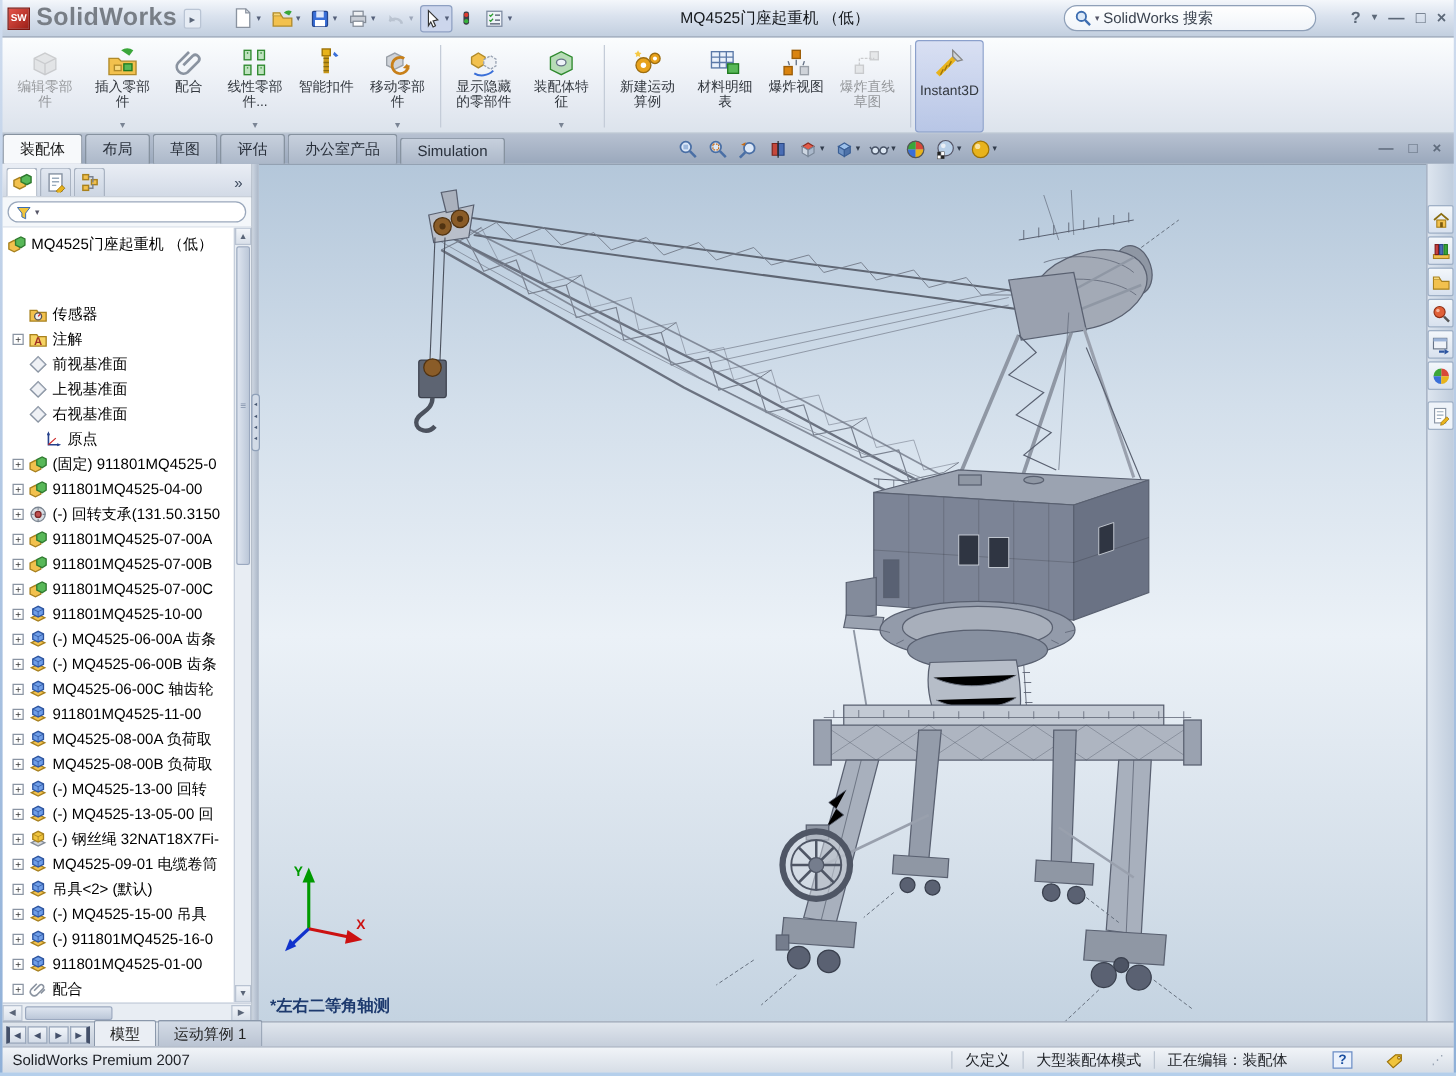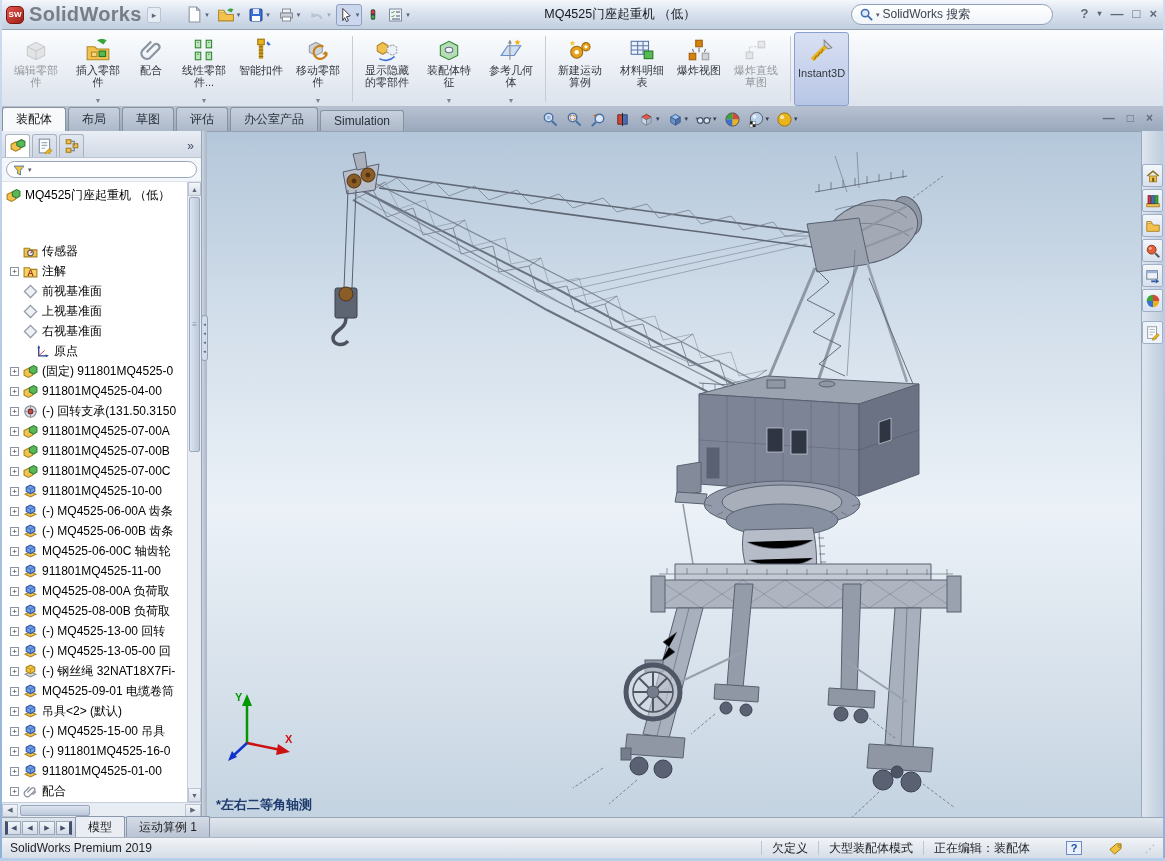--- a/index.html
+++ b/index.html
@@ -11,21 +11,21 @@
   }
   .edge-l,.edge-r{position:absolute;top:0;bottom:0;width:2px;background:linear-gradient(#cfdcee,#8fb0d8);z-index:50;}
   .edge-l{left:0}.edge-r{right:0}
   .edge-b{position:absolute;left:0;right:0;bottom:0;height:3px;background:#b5cfeb;z-index:50;}
 
   
   .titlebar{position:absolute;top:0;left:0;right:0;height:30px;
     background:linear-gradient(#f4f7fb,#dae2ee 45%,#c2cfdf);border-bottom:1px solid #96a4b6;
     display:flex;align-items:center;z-index:40;}
   .brand{display:flex;align-items:center;gap:5px;padding:0 8px 0 6px;}
-  .sw-cube{width:18px;height:18px;border-radius:5px;background:linear-gradient(135deg,#e4544a,#9c1f17);
+  .sw-cube{width:18px;height:18px;border-radius:0;background:linear-gradient(135deg,#e4544a,#9c1f17);
     color:#fff;font-size:8px;font-weight:bold;display:flex;align-items:center;justify-content:center;
     border:1px solid #7e160f;}
   .brand-text{font-weight:bold;font-size:20px;color:#787e86;letter-spacing:.3px;}
   .brand-exp{color:#5a6578;font-size:9px;padding:2px 4px;border:1px solid #b9c4d4;border-radius:2px;background:#e6ecf4;}
   .tb-tools{display:flex;align-items:center;margin-left:14px;gap:2px;}
   .tb-btn{height:22px;display:flex;align-items:center;justify-content:center;padding:0 2px;border-radius:3px;border:1px solid transparent;}
   .tb-btn.pressed{background:#ccd6ec;border-color:#8ea0c2;}
   .tb-btn.disabled{opacity:.45;}
   .tb-caret{font-size:7px;color:#55607a;margin-left:2px;}
   .title-text{position:absolute;left:400px;width:440px;text-align:center;color:#15181c;font-size:12.5px;}
@@ -337,32 +337,20 @@
     <div class="rb-btn">
       <span class="icon">
         <svg width="26" height="26" viewBox="0 0 24 24">
           <path d="M4 8l8-4 8 4v9l-8 4-8-4z" fill="#b7dcb7" stroke="#2f8a2f"></path>
           <ellipse cx="12" cy="12" rx="3.5" ry="2.5" fill="#eef2f8" stroke="#667386"></ellipse>
         </svg>
       </span>
       <div class="rb-label">装配体特征</div>
       <div class="rb-caret">▼</div>
     </div>
-    <div class="rb-btn">
-      <span class="icon">
-        <svg width="26" height="26" viewBox="0 0 24 24">
-          <path d="M3 17l6-9h12l-6 9z" fill="#cfe0f5" stroke="#6b8cc4"></path>
-          <path d="M11 3v18" stroke="#888"></path>
-          <path d="M11 3l-2 3h4z" fill="#888"></path>
-          <path d="M18 2l.8 1.7 1.9.4-1.4 1.4.3 1.9-1.6-.9-1.7.9.3-1.9L15.3 4l1.9-.4z" fill="#f0b81e"></path>
-        </svg>
-      </span>
-      <div class="rb-label">参考几何体</div>
-      <div class="rb-caret">▼</div>
-    </div>
     <div class="rb-sep"></div>
     <div class="rb-btn">
       <span class="icon">
         <svg width="26" height="26" viewBox="0 0 24 24">
           <circle cx="9" cy="14" r="5.5" fill="#e8a21c" stroke="#9c6d10"></circle>
           <circle cx="9" cy="14" r="2" fill="#fff"></circle>
           <circle cx="17.5" cy="9" r="3.8" fill="#e8a21c" stroke="#9c6d10"></circle>
           <circle cx="17.5" cy="9" r="1.5" fill="#fff"></circle>
           <path d="M5 3l.8 1.6 1.8.4L6.3 6.2l.3 1.8L5 7.2 3.4 8l.3-1.8L2.4 5l1.8-.4z" fill="#f6c945"></path>
         </svg>
@@ -1161,21 +1149,21 @@
       <div class="mnav-btn">▶</div>
       <div class="mnav-btn" style="border-right: 3px solid rgb(68, 80, 106);">▶</div>
     </div>
   <div id="motion-tabs" style="display:flex;align-items:flex-end;">
       <div class="mtab active">模型</div>
       <div class="mtab">运动算例 1</div>
     </div>
 </div>
 
 <div class="statusbar">
-  <span>SolidWorks Premium 2019</span>
+  <span>SolidWorks Premium 2007</span>
   <div class="status-right" id="status-right">
       <span class="seg">欠定义</span>
       <span class="seg">大型装配体模式</span>
       <span class="seg">正在编辑：装配体</span>
       <span class="help-badge">?</span>
       <span class="icon">
         <svg width="15" height="13" viewBox="0 0 16 14">
           <path d="M2 8l7-6h5v5l-7 6z" fill="#f0c43c" stroke="#9c7208"></path>
           <circle cx="12" cy="4.5" r="1.2" fill="#fff" stroke="#9c7208"></circle>
         </svg>

